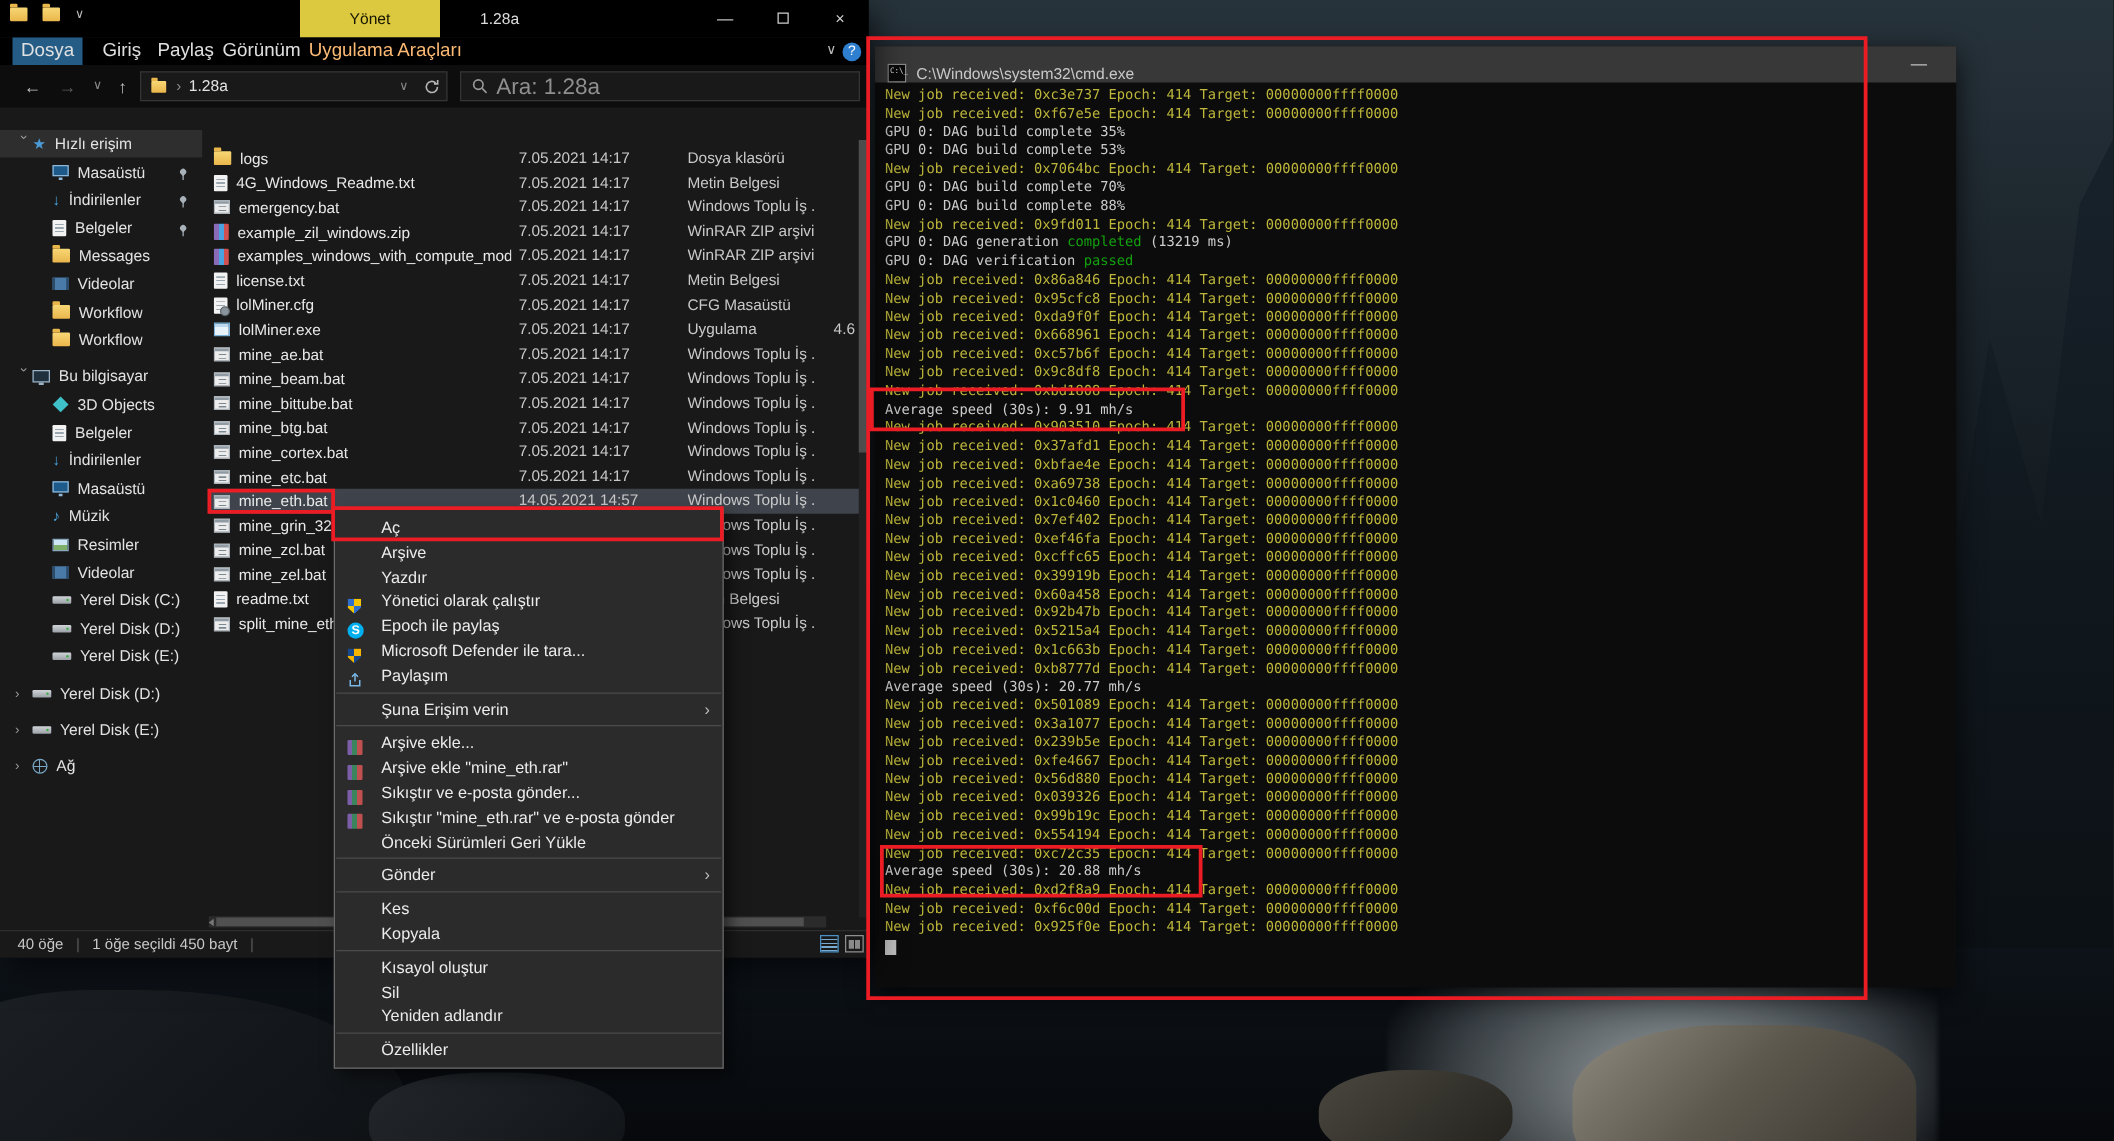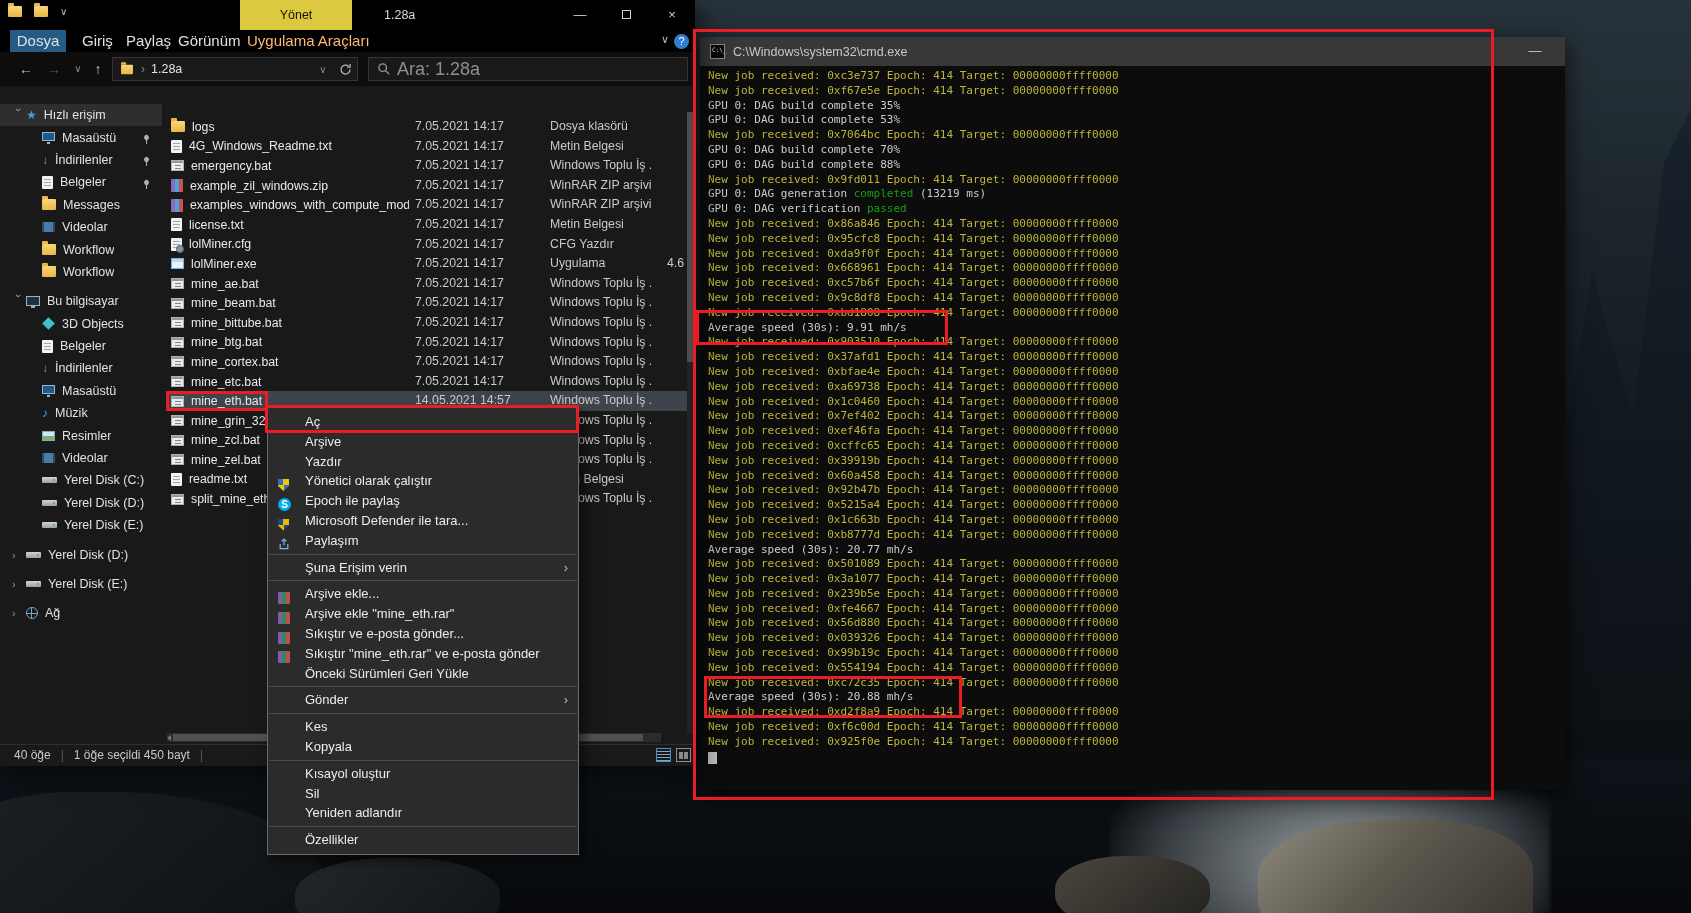--- a/index.html
+++ b/index.html
@@ -83,21 +83,21 @@
   .ic-skype { width:13px; height:13px; border-radius:50%; background:#00aff0; color:#fff;
     font-size:10px; line-height:13px; text-align:center; font-weight:bold; }
   .ic-rar { width:12px; height:12px; border-radius:1px;
     background:linear-gradient(90deg,#7b5ea7 0 33%,#3a845e 33% 66%,#c05050 66%); }
   .ic-share svg { display:block; }
 
   
   .cmd-window { position:absolute; left:700px; top:37px; width:865px; height:753px;
     background:#0c0c0c; z-index:10; box-shadow:0 6px 22px rgba(0,0,0,.75); }
   .cmd-titlebar { position:absolute; top:0; left:0; right:0; height:29px; background:#383838;
-    display:flex; align-items:center; }
+    display:flex; align-items:flex-end; }
   .cmd-icon { margin-left:10px; width:15px; height:15px; background:#0a0a0a; border:1px solid #8a8a8a;
     position:relative; flex:0 0 auto; }
   .cmd-icon::after { content:"C:\\_"; position:absolute; left:1px; top:1px; font-size:6px; color:#ddd;
     font-family:"DejaVu Sans Mono",monospace; }
   .cmd-title { margin-left:8px; color:#c8c8c8; font-size:12.5px; }
   .cmd-min { position:absolute; right:14px; top:0; width:32px; text-align:center; line-height:27px;
     color:#cccccc; font-size:13px; cursor:default; }
   .cmd-body { position:absolute; top:29px; left:0; right:0; bottom:0; padding:3px 0 0 8px;
     font-family:"DejaVu Sans Mono",monospace; font-size:11px; line-height:14.8px;
     white-space:pre; overflow:hidden; }
@@ -446,21 +446,21 @@
           <span class="col-date">7.05.2021 14:17</span>
           <span class="col-type">Metin Belgesi</span>
           <span class="col-size"></span>
         </div>
         <div class="file-row">
           <span class="col-name">
             <span class="ic ic-doc ic-cfg"></span>
             <span class="fname">lolMiner.cfg</span>
           </span>
           <span class="col-date">7.05.2021 14:17</span>
-          <span class="col-type">CFG Yazdır</span>
+          <span class="col-type">CFG Masaüstü</span>
           <span class="col-size"></span>
         </div>
         <div class="file-row">
           <span class="col-name">
             <span class="ic ic-exe"></span>
             <span class="fname">lolMiner.exe</span>
           </span>
           <span class="col-date">7.05.2021 14:17</span>
           <span class="col-type">Uygulama</span>
           <span class="col-size">4.6</span>

